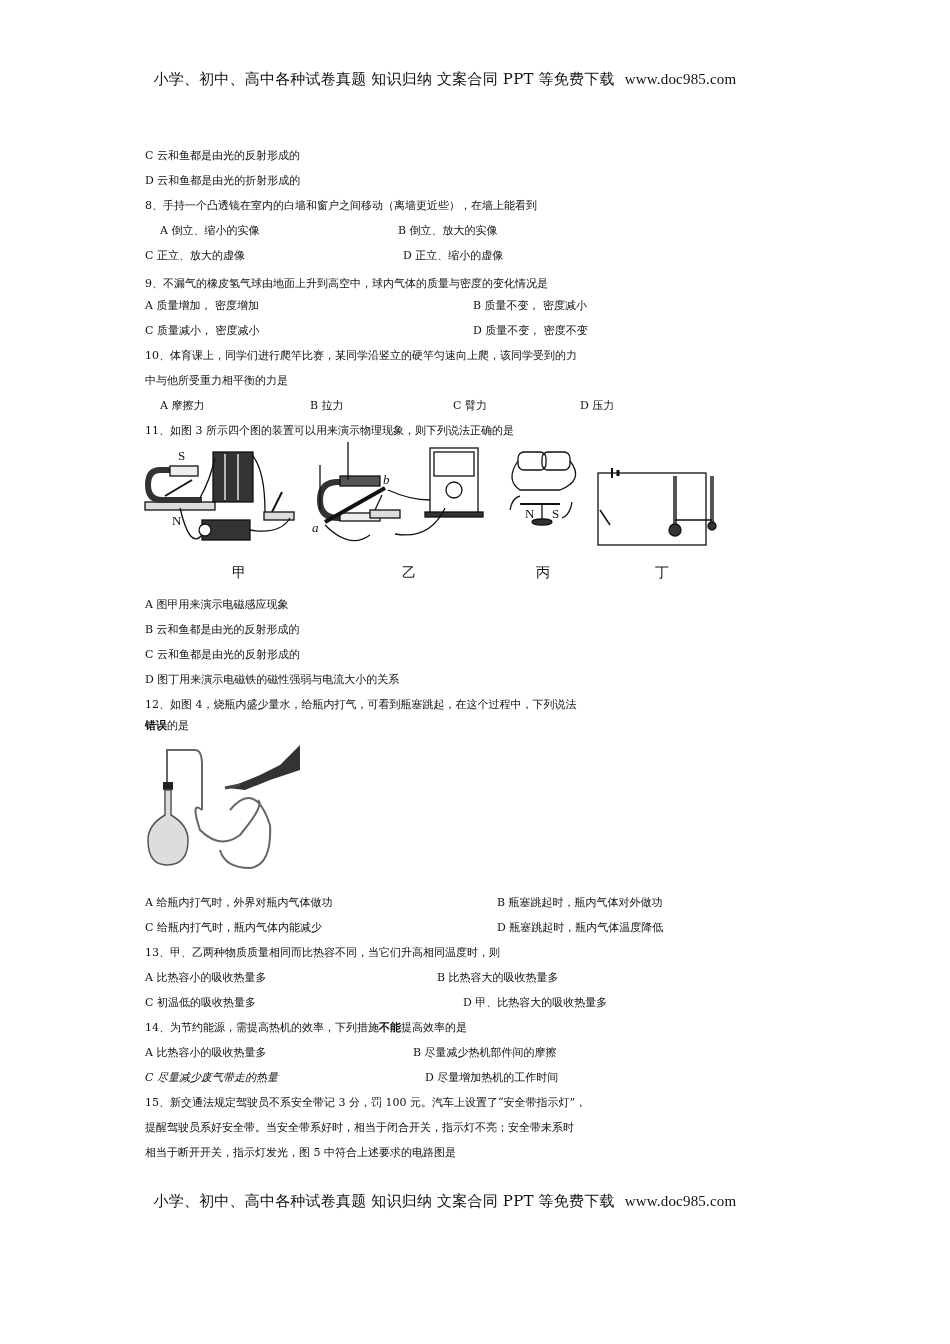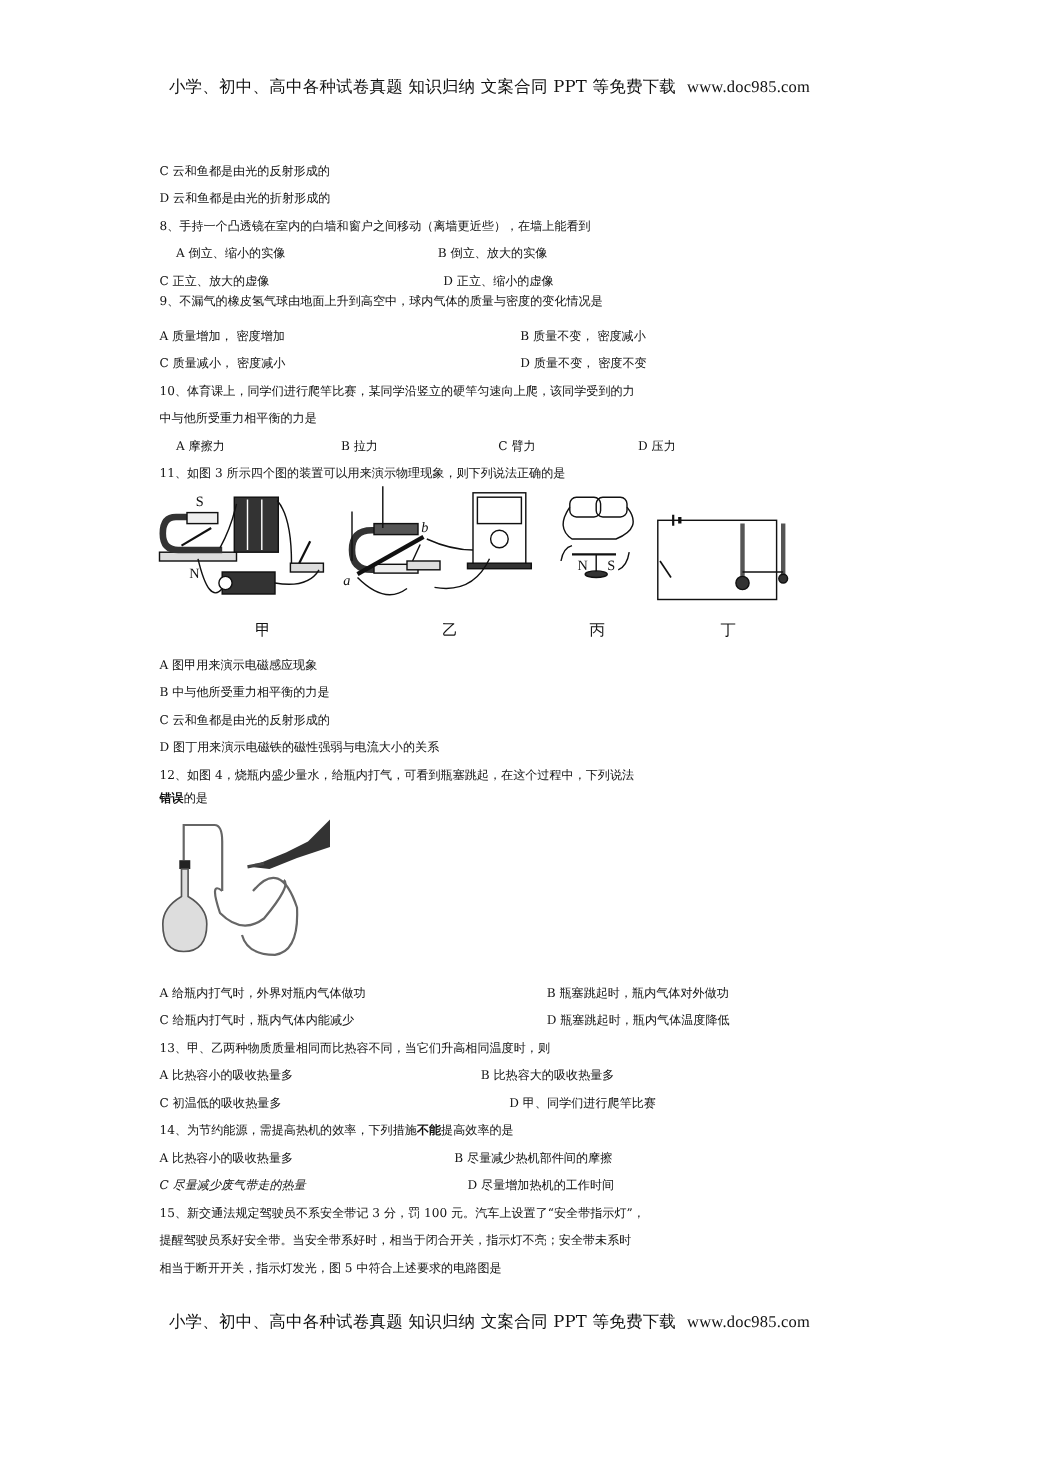--- a/index.html
+++ b/index.html
@@ -35,21 +35,21 @@
 <div class="line" style="top:196px;">8、手持一个凸透镜在室内的白墙和窗户之间移动（离墙更近些），在墙上能看到</div>
 <div class="line" style="top:221px;">
   <span class="opt" style="left:15px;">A   倒立、缩小的实像</span>
   <span class="opt" style="left:253px;">B   倒立、放大的实像</span>
 </div>
 <div class="line" style="top:246px;">
   <span class="opt" style="left:0;">C   正立、放大的虚像</span>
   <span class="opt" style="left:258px;">D   正立、缩小的虚像</span>
 </div>
 
-<div class="line" style="top:264px;text-align:center;">9、不漏气的橡皮氢气球由地面上升到高空中，球内气体的质量与密度的变化情况是</div>
+<div class="line" style="top:274px;text-align:center;">9、不漏气的橡皮氢气球由地面上升到高空中，球内气体的质量与密度的变化情况是</div>
 <div class="line" style="top:296px;">
   <span class="opt" style="left:0;">A   质量增加，    密度增加</span>
   <span class="opt" style="left:328px;">B   质量不变，    密度减小</span>
 </div>
 <div class="line" style="top:321px;">
   <span class="opt" style="left:0;">C   质量减小，    密度减小</span>
   <span class="opt" style="left:328px;">D   质量不变，    密度不变</span>
 </div>
 
 <div class="line" style="top:346px;">10、体育课上，同学们进行爬竿比赛，某同学沿竖立的硬竿匀速向上爬，该同学受到的力</div>
@@ -131,21 +131,21 @@
       <text x="412" y="78">S</text>
     </g>
   </svg>
   <span class="cap" style="left:92px; top:124px;">甲</span>
   <span class="cap" style="left:262px; top:124px;">乙</span>
   <span class="cap" style="left:396px; top:124px;">丙</span>
   <span class="cap" style="left:515px; top:124px;">丁</span>
 </div>
 
 <div class="line" style="top:595px;">A   图甲用来演示电磁感应现象</div>
-<div class="line" style="top:620px;">B 中与他所受重力相平衡的力是</div>
+<div class="line" style="top:620px;">B 云和鱼都是由光的反射形成的</div>
 <div class="line" style="top:645px;">C   云和鱼都是由光的反射形成的</div>
 <div class="line" style="top:670px;">D 图丁用来演示电磁铁的磁性强弱与电流大小的关系</div>
 
 <div class="line" style="top:695px;">12、如图 4，烧瓶内盛少量水，给瓶内打气，可看到瓶塞跳起，在这个过程中，下列说法</div>
 <div class="line" style="top:716px;">
   <b class="em">错误</b><span>的是</span>
 </div>
 
 <div class="fig" style="left:140px; top:740px; width:165px; height:130px;">
   <svg width="165" height="130" viewBox="0 0 165 130">
@@ -170,21 +170,21 @@
   <span class="opt" style="left:352px;">D   瓶塞跳起时，瓶内气体温度降低</span>
 </div>
 
 <div class="line" style="top:943px;">13、甲、乙两种物质质量相同而比热容不同，当它们升高相同温度时，则</div>
 <div class="line" style="top:968px;">
   <span class="opt" style="left:0;">A   比热容小的吸收热量多</span>
   <span class="opt" style="left:292px;">B   比热容大的吸收热量多</span>
 </div>
 <div class="line" style="top:993px;">
   <span class="opt" style="left:0;">C   初温低的吸收热量多</span>
-  <span class="opt" style="left:318px;">D   甲、同学们进行爬竿比赛</span>
+  <span class="opt" style="left:318px;">D   甲、比热容大的吸收热量多</span>
 </div>
 
 <div class="line" style="top:1018px;">
   <span>14、为节约能源，需提高热机的效率，下列措施</span><b class="em">不能</b><span>提高效率的是</span>
 </div>
 <div class="line" style="top:1043px;">
   <span class="opt" style="left:0;">A   比热容小的吸收热量多</span>
   <span class="opt" style="left:268px;">B   尽量减少热机部件间的摩擦</span>
 </div>
 <div class="line" style="top:1068px;">

